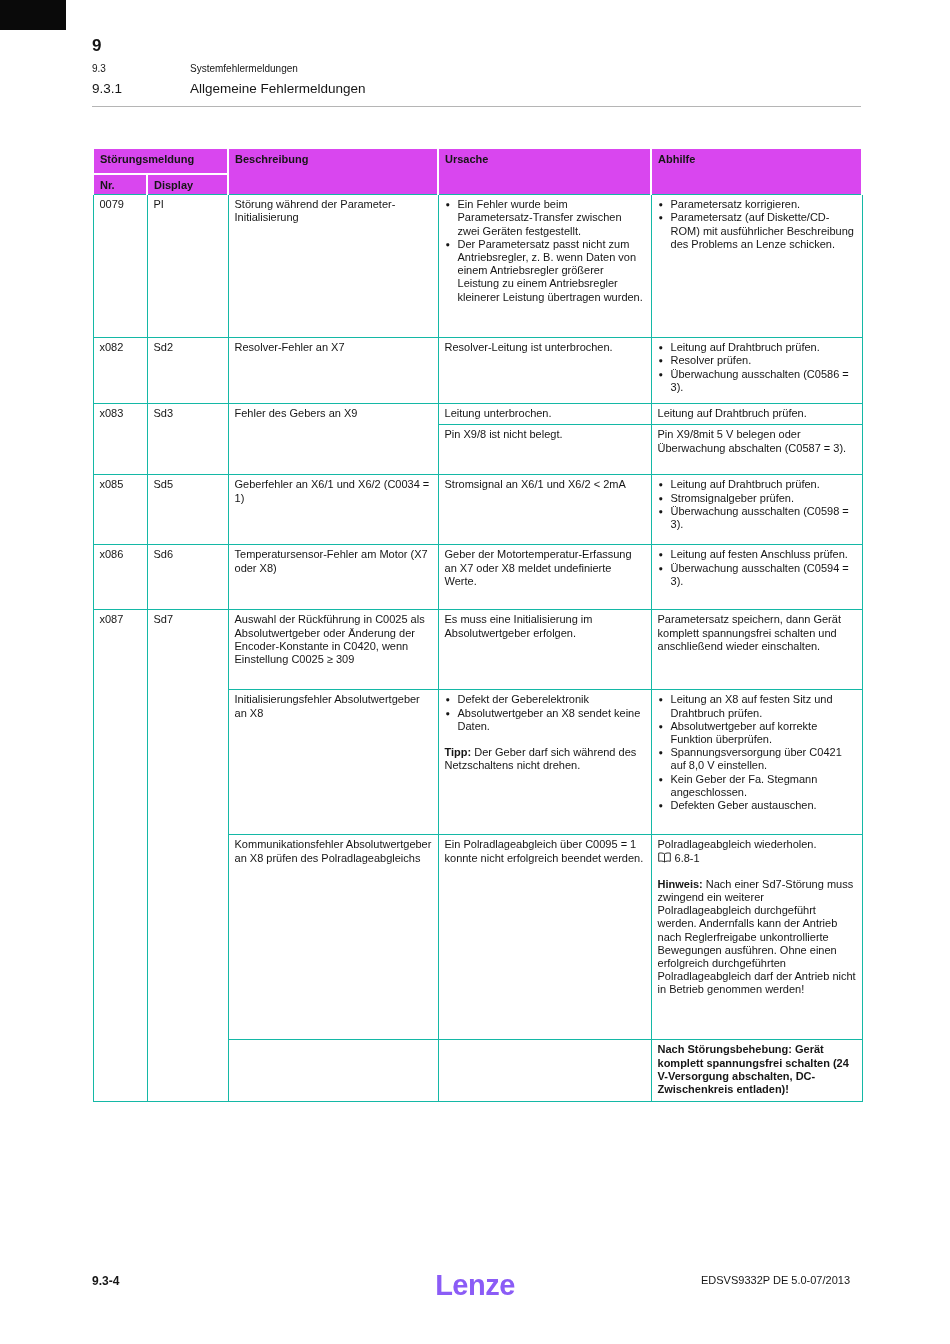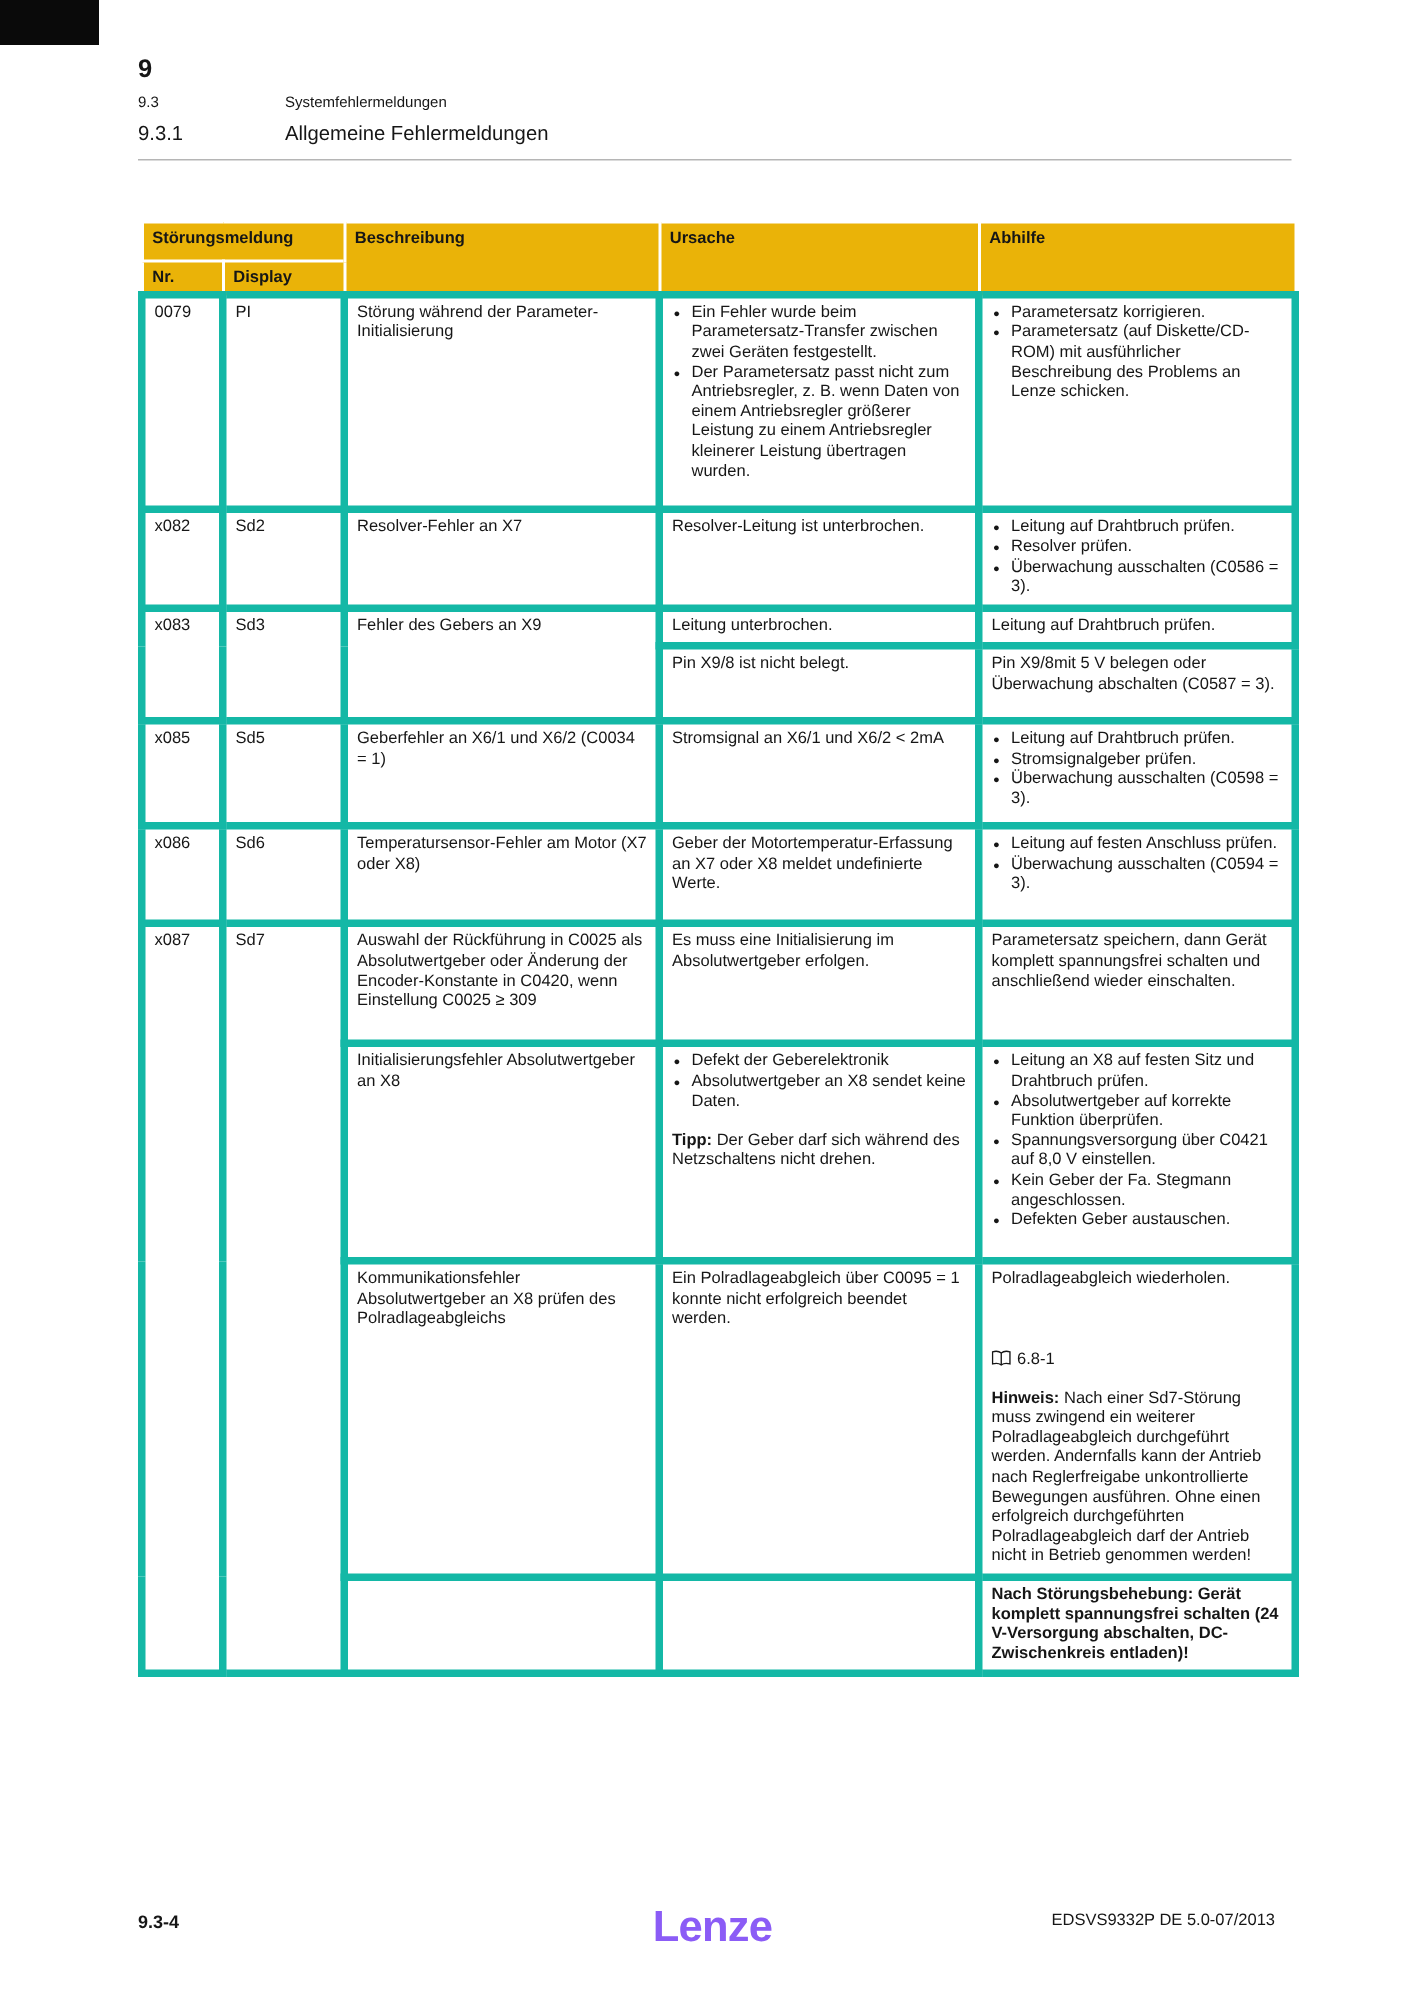--- a/index.html
+++ b/index.html
@@ -32,46 +32,46 @@
   
   .fault-table {
     position: absolute; left: 92px; top: 147px;
     width: 769px;
     border-collapse: collapse;
     table-layout: fixed;
     font-size: 11px;
     line-height: 13.2px;
   }
   .fault-table th {
-    background: #eab308;
+    background: #d946ef;
     border: 2px solid #ffffff;
     border-bottom-width: 0;
     text-align: left;
     vertical-align: top;
     padding: 4px 5px 2px 6px;
     font-size: 11px;
     font-weight: bold;
   }
   .fault-table thead tr:first-child { height: 26px; }
   .fault-table thead tr:last-child  { height: 17px; }
   .fault-table td {
-    border: 5px solid #14b8a6;
+    border: 1px solid #14b8a6;
     vertical-align: top;
     padding: 3px 5px 4px 6px;
     hyphens: auto;
   }
   .c-nr { padding-left: 10px; }
   .p { margin: 0; }
   .b { font-weight: bold; }
   .sp { height: 13px; }
   .ul { }
   .li { display: flex; align-items: flex-start; }
   .dot { flex: 0 0 13px; font-size: 7.5px; line-height: 13.2px; padding-left: 1px; }
   .litxt { flex: 1; }
-  .ref { display: flex; gap: 4px; margin-top: 40px; }
+  .ref { display: flex; gap: 4px; }
   .bookicon { display: inline-flex; }
   
   .page-number {
     position: absolute; left: 92px; bottom: 56px;
     font-size: 12px; font-weight: bold;
   }
   .logo {
     position: absolute; left: 0; right: 0; bottom: 42px;
     text-align: center;
     font-size: 29px; font-weight: bold; letter-spacing: -0.5px;

